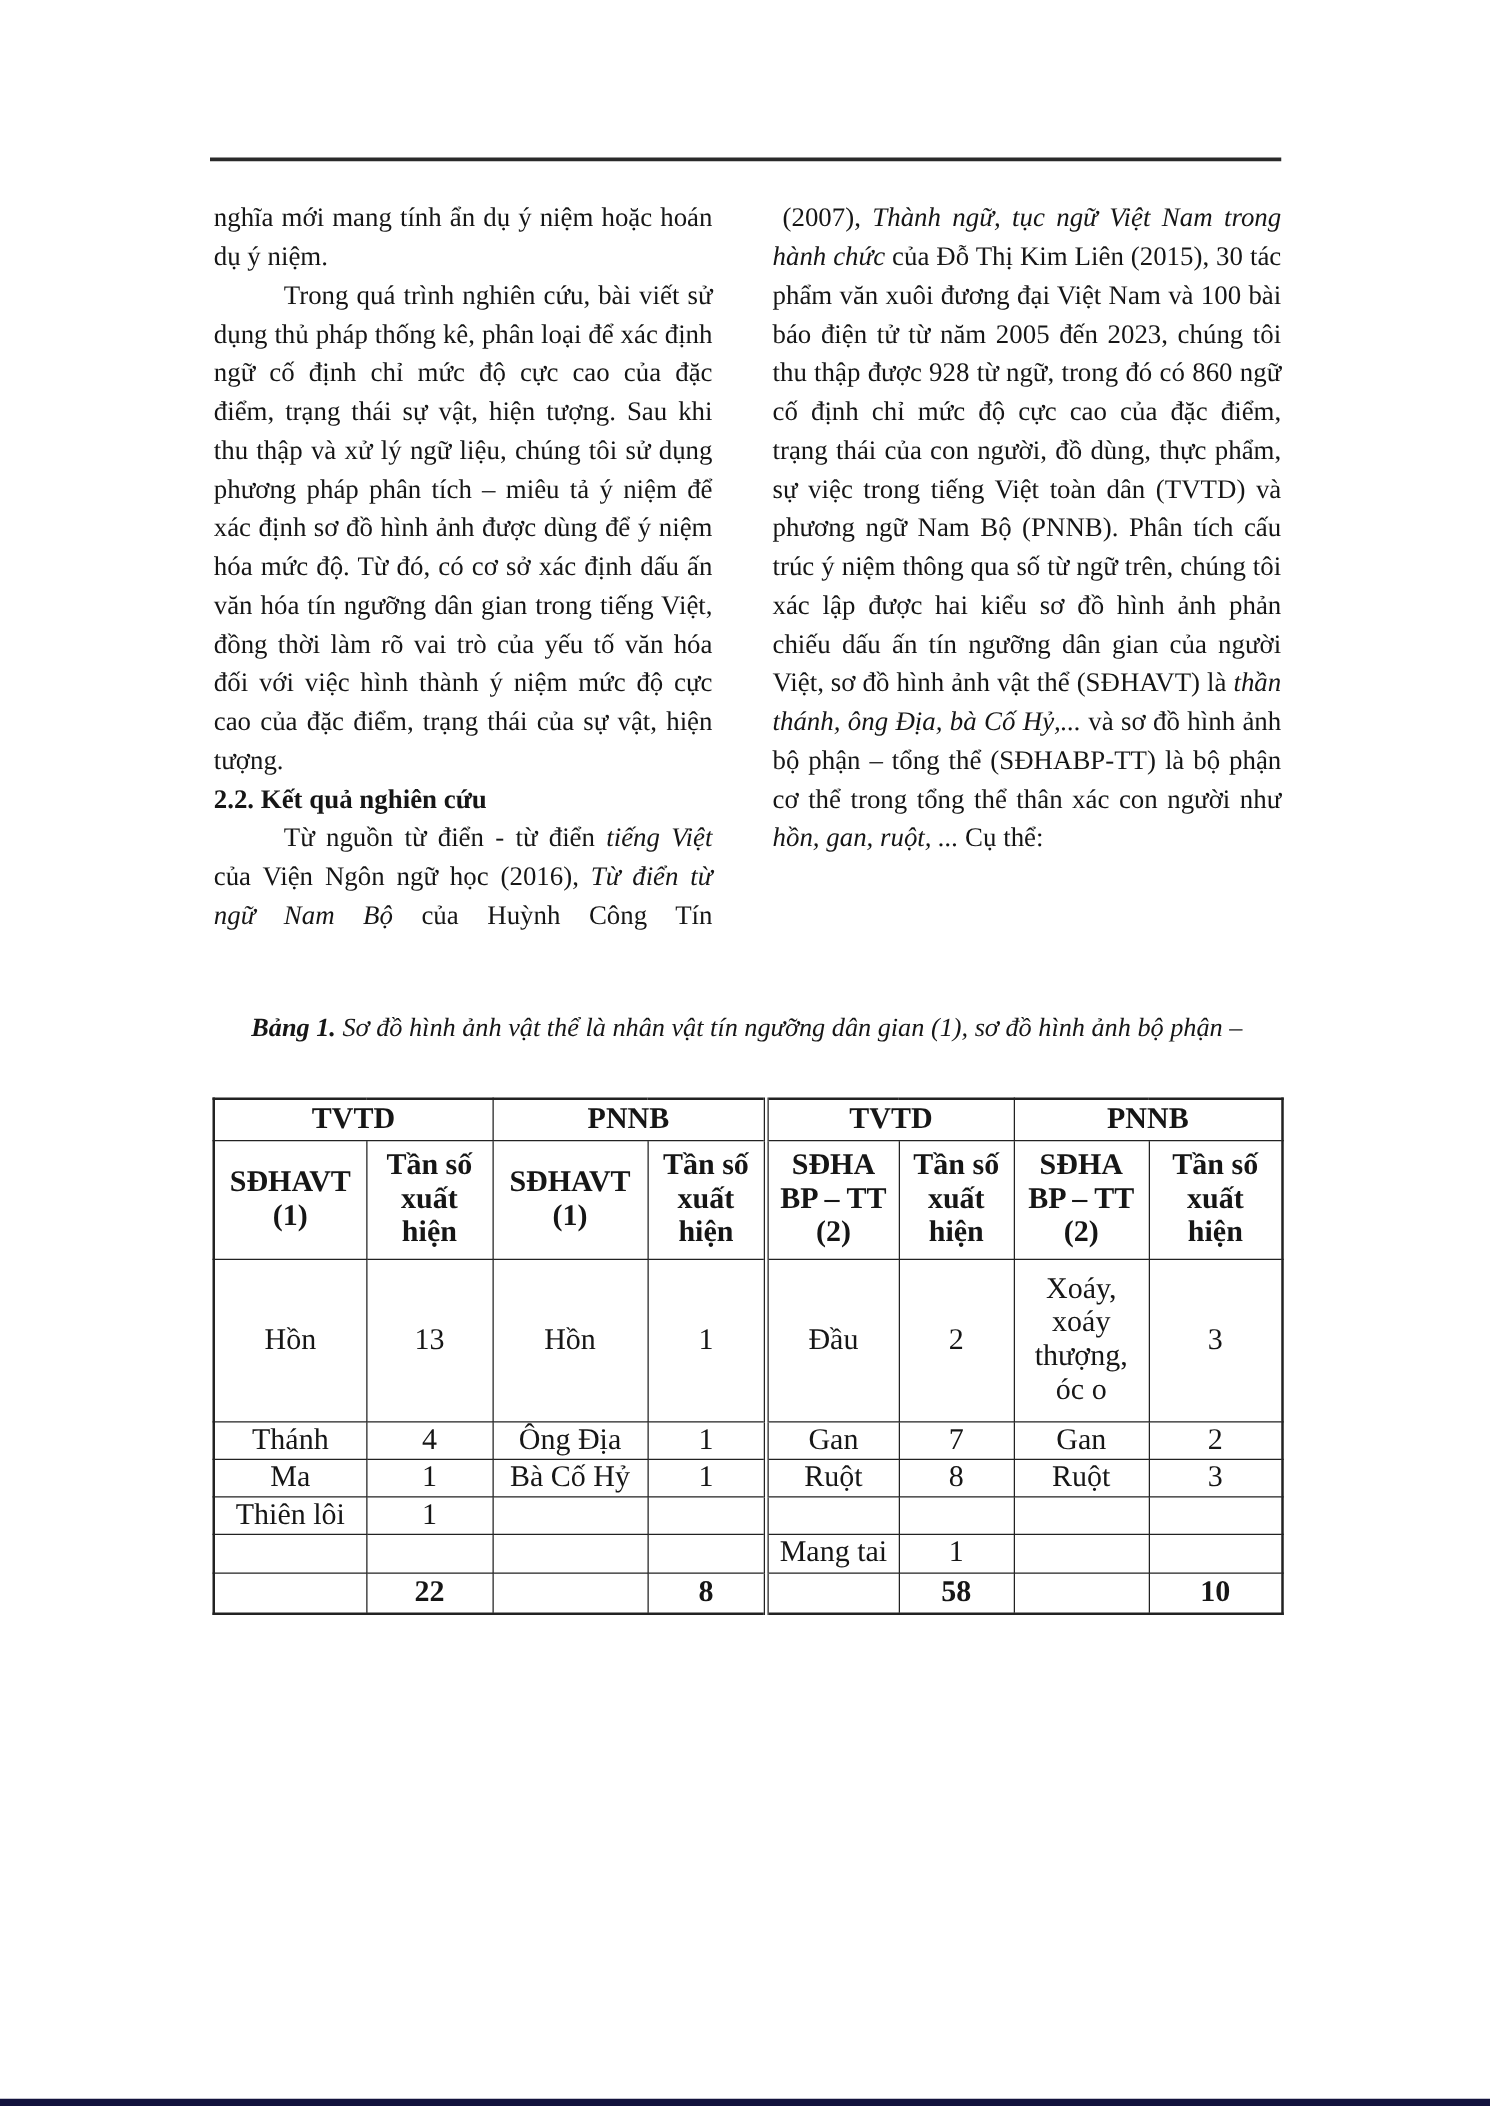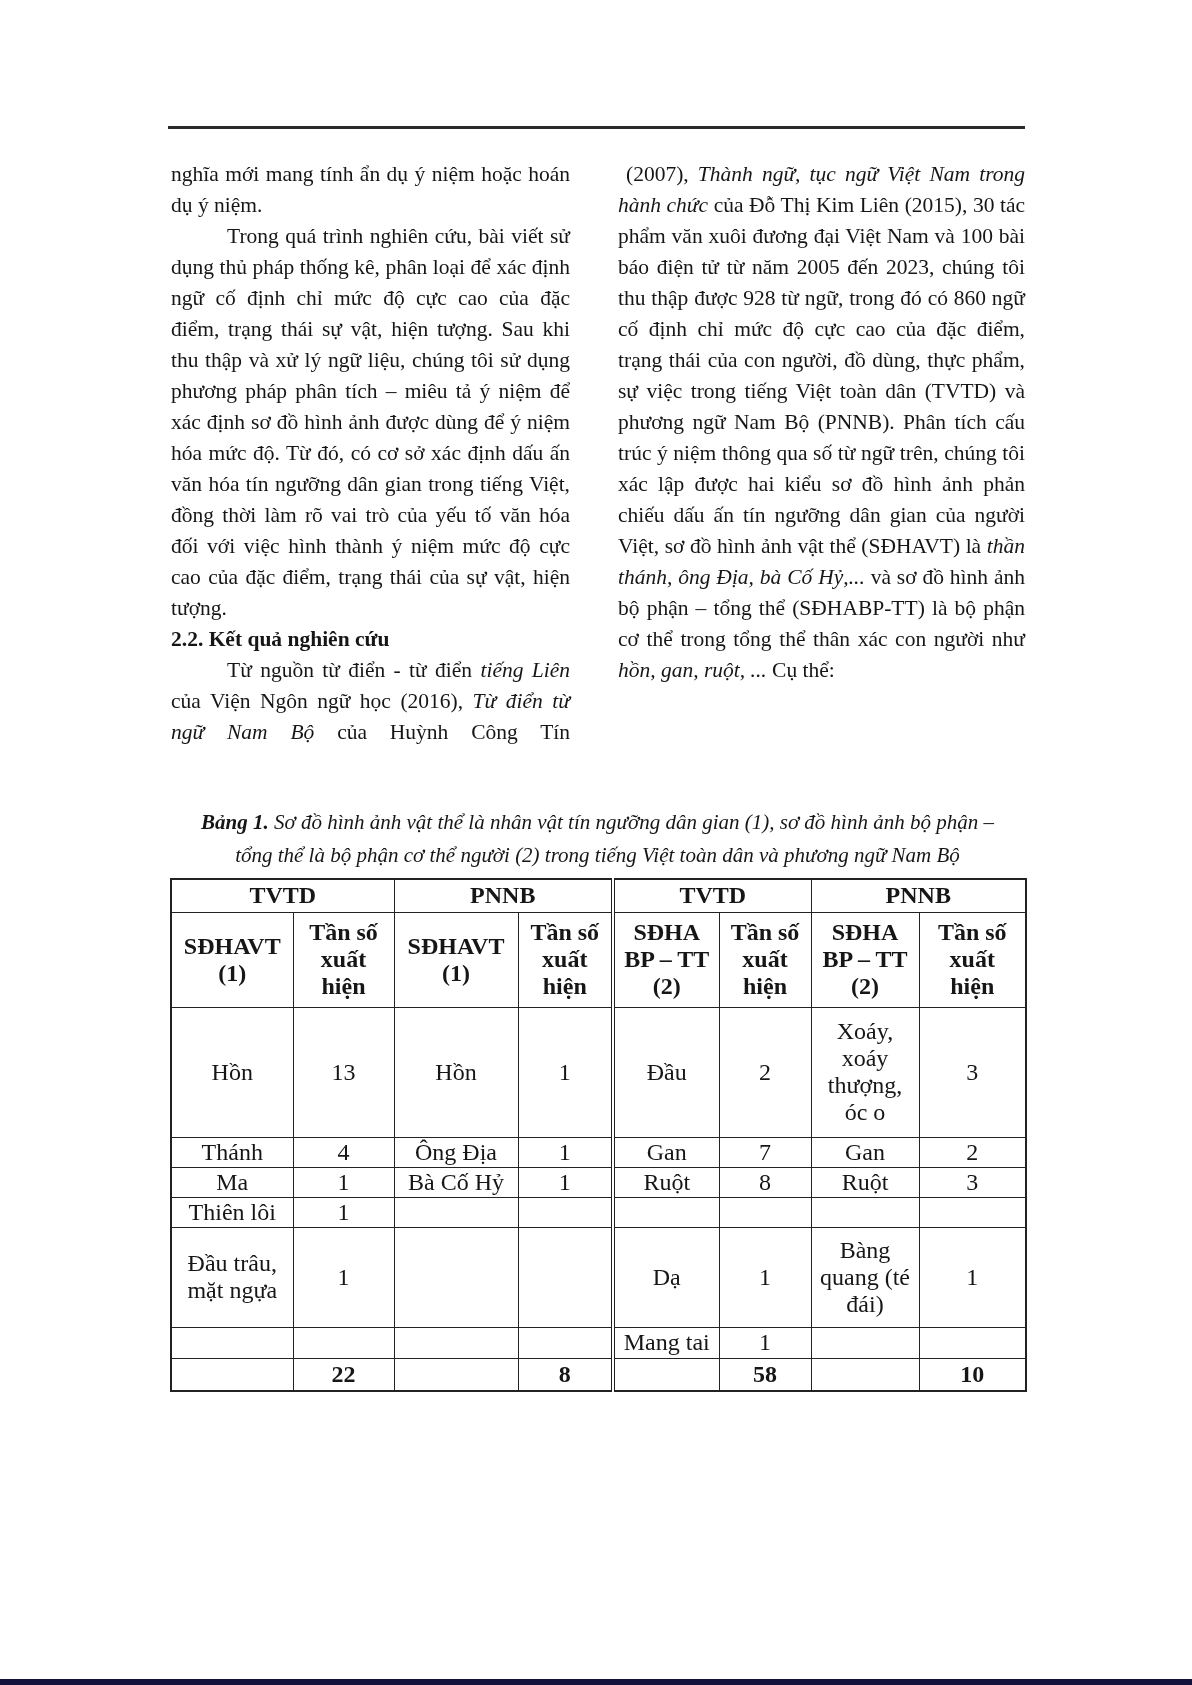--- a/index.html
+++ b/index.html
@@ -50,30 +50,29 @@
 
 <div class="page">
 
   <div class="rule"></div>
 
   <div class="cols">
     <div class="col col-left">
       <p><span>nghĩa mới mang tính ẩn dụ ý niệm hoặc hoán dụ ý niệm.</span></p>
       <p class="ind"><span>Trong quá trình nghiên cứu, bài viết sử dụng thủ pháp thống kê, phân loại để xác định ngữ cố định chỉ mức độ cực cao của đặc điểm, trạng thái sự vật, hiện tượng. Sau khi thu thập và xử lý ngữ liệu, chúng tôi sử dụng phương pháp phân tích – miêu tả ý niệm để xác định sơ đồ hình ảnh được dùng để ý niệm hóa mức độ. Từ đó, có cơ sở xác định dấu ấn văn hóa tín ngưỡng dân gian trong tiếng Việt, đồng thời làm rõ vai trò của yếu tố văn hóa đối với việc hình thành ý niệm mức độ cực cao của đặc điểm, trạng thái của sự vật, hiện tượng.</span></p>
       <p class="b"><span>2.2. Kết quả nghiên cứu</span></p>
-      <p class="ind cont"><span>Từ nguồn từ điển - từ điển </span><span class="i">tiếng Liên</span><span> của Viện Ngôn ngữ học (2016), </span><span class="i">Từ điển từ ngữ Nam Bộ</span><span> của Huỳnh Công Tín</span></p>
+      <p class="ind cont"><span>Từ nguồn từ điển - từ điển </span><span class="i">tiếng Việt</span><span> của Viện Ngôn ngữ học (2016), </span><span class="i">Từ điển từ ngữ Nam Bộ</span><span> của Huỳnh Công Tín</span></p>
     </div>
     <div class="col col-right">
       <p class="ind-sm"><span>(2007), </span><span class="i">Thành ngữ, tục ngữ Việt Nam trong hành chức</span><span> của Đỗ Thị Kim Liên (2015), 30 tác phẩm văn xuôi đương đại Việt Nam và 100 bài báo điện tử từ năm 2005 đến 2023, chúng tôi thu thập được 928 từ ngữ, trong đó có 860 ngữ cố định chỉ mức độ cực cao của đặc điểm, trạng thái của con người, đồ dùng, thực phẩm, sự việc trong tiếng Việt toàn dân (TVTD) và phương ngữ Nam Bộ (PNNB). Phân tích cấu trúc ý niệm thông qua số từ ngữ trên, chúng tôi xác lập được hai kiểu sơ đồ hình ảnh phản chiếu dấu ấn tín ngưỡng dân gian của người Việt, sơ đồ hình ảnh vật thể (SĐHAVT) là </span><span class="i">thần thánh, ông Địa, bà Cố Hỷ,...</span><span> và sơ đồ hình ảnh bộ phận – tổng thể (SĐHABP-TT) là bộ phận cơ thể trong tổng thể thân xác con người như </span><span class="i">hồn, gan, ruột, ...</span><span> Cụ thể:</span></p>
     </div>
   </div>
 
   <div class="caption">
     <span class="bi">Bảng 1.</span><span class="i"> Sơ đồ hình ảnh vật thể là nhân vật tín ngưỡng dân gian (1), sơ đồ hình ảnh bộ phận –</span><br>
-    <span class="i">tổng thể là bộ phận cơ thể người (2) trong tiếng Việt toàn dân và phương ngữ Nam Bộ</span>
   </div>
 
   <table class="data">
     <colgroup>
       <col style="width:122px">
         <col style="width:101px">
         <col style="width:124px">
         <col style="width:95px">
       <col style="width:106px">
         <col style="width:92px">
@@ -147,33 +146,20 @@
     <tr class="rs">
       <td>Thiên lôi</td>
           <td>1</td>
           <td></td>
           <td></td>
           <td class="dl"></td>
           <td></td>
           <td></td>
           <td></td>
     </tr>
-    <tr class="r6">
-      <td>Đầu trâu,
-mặt ngựa</td>
-          <td>1</td>
-          <td></td>
-          <td></td>
-          <td class="dl">Dạ</td>
-          <td>1</td>
-          <td>Bàng
-quang (té
-đái)</td>
-          <td>1</td>
-    </tr>
     <tr class="r7">
       <td></td>
           <td></td>
           <td></td>
           <td></td>
           <td class="dl">Mang tai</td>
           <td>1</td>
           <td></td>
           <td></td>
     </tr>

